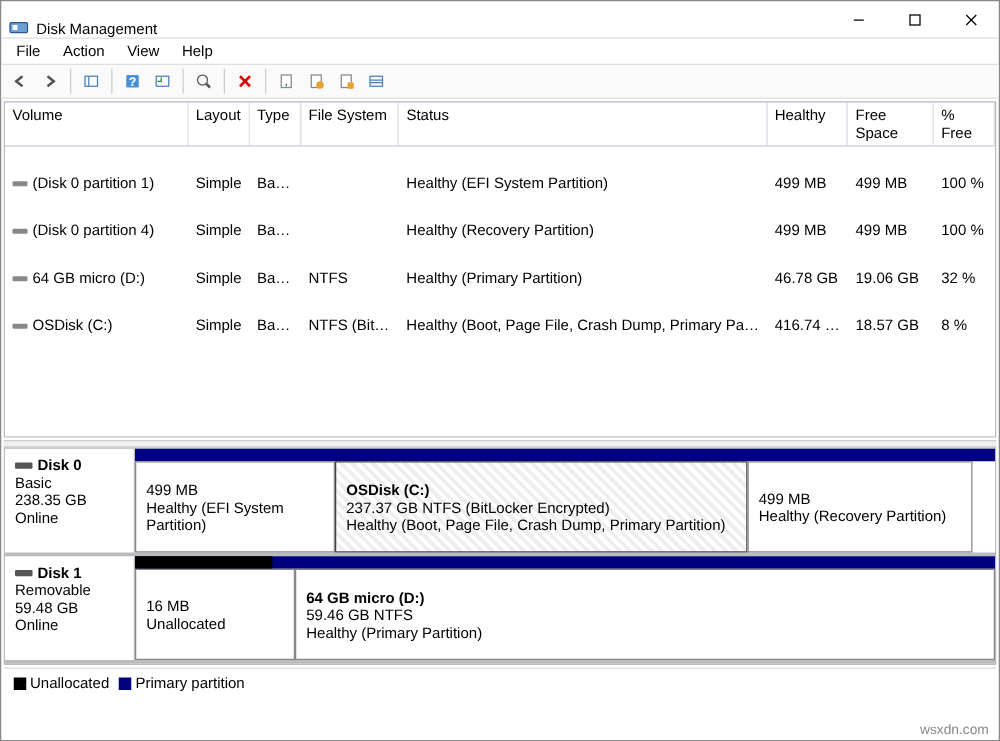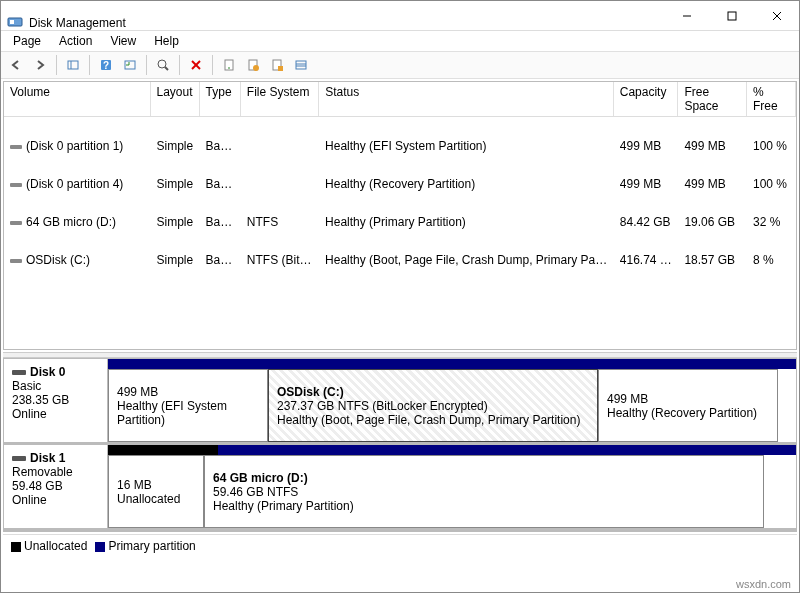--- a/index.html
+++ b/index.html
@@ -89,21 +89,21 @@
     <div class="win-btn close">
       <svg width="10" height="10">
           <line x1="1" y1="1" x2="9" y2="9" stroke="#000"></line>
           <line x1="9" y1="1" x2="1" y2="9" stroke="#000"></line>
         </svg>
     </div>
   </div>
 </div>
 
 <div class="menubar">
-  <span class="menu-item">Page</span>
+  <span class="menu-item">File</span>
   <span class="menu-item">Action</span>
   <span class="menu-item">View</span>
   <span class="menu-item">Help</span>
 </div>
 
 <div class="toolbar">
   <div class="tool-btn">
       <svg width="14" height="14">
         <path d="M9 3 L4 7 L9 11" fill="none" stroke="#555" stroke-width="2"></path>
       </svg>
@@ -175,21 +175,21 @@
     </div>
 </div>
 
 <div class="vol-table">
   <div class="vol-header">
     <div class="col-volume">Volume</div>
     <div class="col-layout">Layout</div>
     <div class="col-type">Type</div>
     <div class="col-fs">File System</div>
     <div class="col-status">Status</div>
-    <div class="col-cap">Capacity</div>
+    <div class="col-cap">Healthy</div>
     <div class="col-free">Free Space</div>
     <div class="col-pct">% Free</div>
   </div>
   <div class="vol-body" id="vol-body">
       <div class="vol-row">
         <div class="col-volume"><span class="disk-glyph"></span>(Disk 0 partition 1)</div>
         <div class="col-layout">Simple</div>
         <div class="col-type">Basic</div>
         <div class="col-fs"></div>
         <div class="col-status">Healthy (EFI System Partition)</div>
@@ -206,21 +206,21 @@
         <div class="col-cap">499 MB</div>
         <div class="col-free">499 MB</div>
         <div class="col-pct">100 %</div>
       </div>
       <div class="vol-row">
         <div class="col-volume"><span class="disk-glyph"></span>64 GB micro (D:)</div>
         <div class="col-layout">Simple</div>
         <div class="col-type">Basic</div>
         <div class="col-fs">NTFS</div>
         <div class="col-status">Healthy (Primary Partition)</div>
-        <div class="col-cap">84.42 GB</div>
+        <div class="col-cap">46.78 GB</div>
         <div class="col-free">19.06 GB</div>
         <div class="col-pct">32 %</div>
       </div>
       <div class="vol-row">
         <div class="col-volume"><span class="disk-glyph"></span>OSDisk (C:)</div>
         <div class="col-layout">Simple</div>
         <div class="col-type">Basic</div>
         <div class="col-fs">NTFS (BitLo...</div>
         <div class="col-status">Healthy (Boot, Page File, Crash Dump, Primary Partition)</div>
         <div class="col-cap">416.74 GB</div>
@@ -275,21 +275,21 @@
         <div>Removable</div>
         <div>59.48 GB</div>
         <div>Online</div>
       </div>
       <div class="disk-parts">
         <div class="disk-bar">
           <div class="unalloc-bar" style="width: 110px;"></div>
           <div style="width: 560px;"></div>
         </div>
         <div class="parts-row">
-          <div class="part-box" style="width: 96px;">
+          <div class="part-box" style="width: 128px;">
             <div>16 MB</div>
             <div>Unallocated</div>
           </div>
           <div class="part-box" style="width: 560px;">
             <div class="part-title">64 GB micro  (D:)</div>
             <div>59.46 GB NTFS</div>
             <div>Healthy (Primary Partition)</div>
           </div>
         </div>
       </div>

